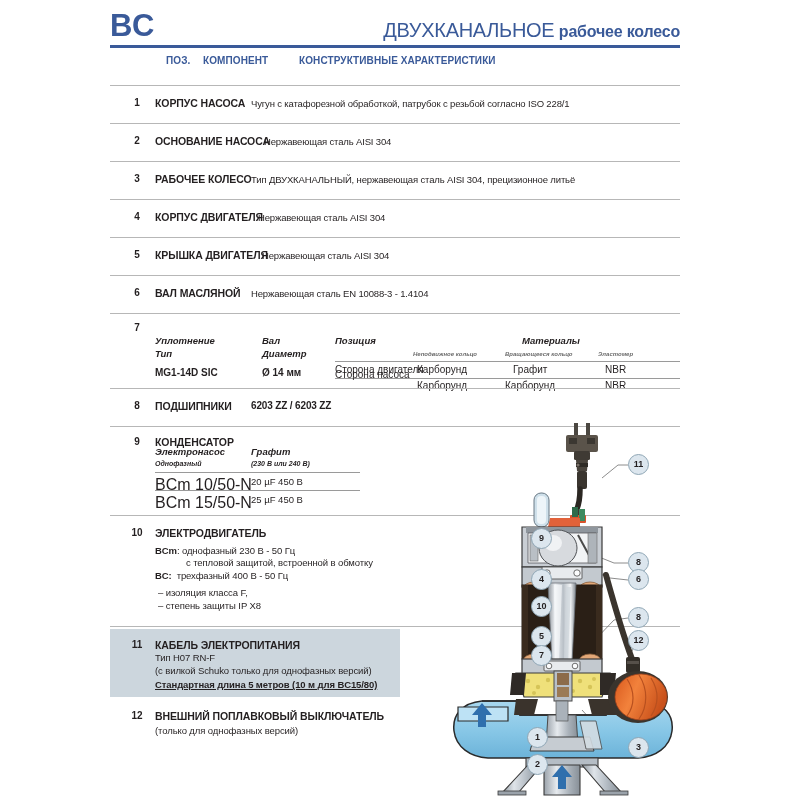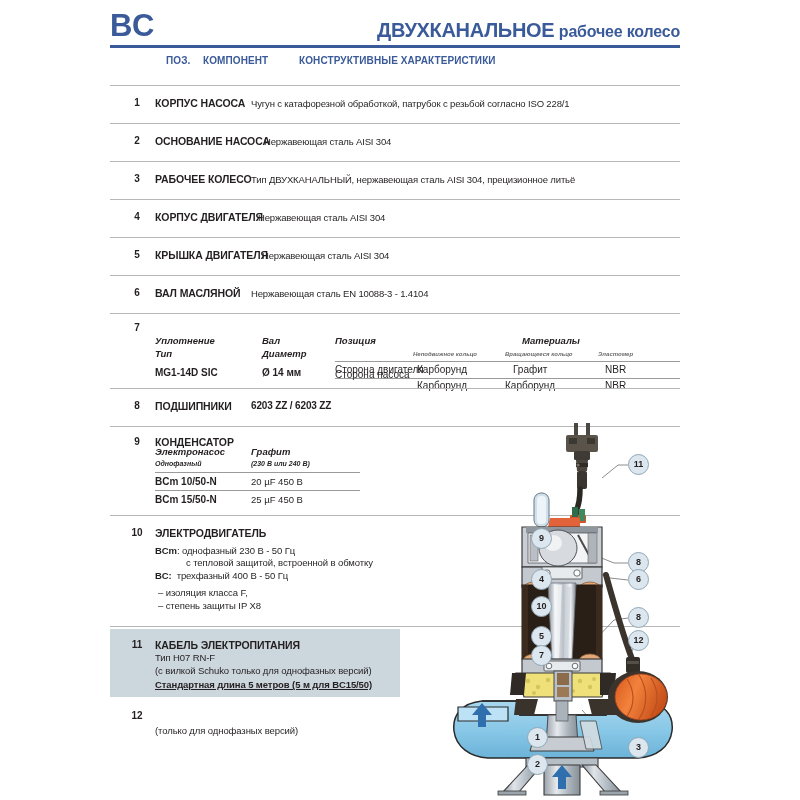--- a/index.html
+++ b/index.html
@@ -20,21 +20,21 @@
   .logo {
     position: absolute; left: 0; top: 2px;
     font-size: 31px; font-weight: bold;
     color: #3a5a99; letter-spacing: -0.5px;
   }
   .header-title {
     position: absolute; right: 0; top: 13px;
     text-align: right; white-space: nowrap;
   }
   .header-title .ht-bold {
-    font-size: 20px; font-weight: bold; color: #3a5a99;
+    font-size: 20px; font-weight: normal; color: #3a5a99;
     letter-spacing: -0.3px;
   }
   .header-title .ht-light {
     font-size: 16px; font-weight: bold; color: #3a5a99;
     letter-spacing: -0.2px;
   }
   .header-rule {
     position: absolute; left: 110px; top: 45px;
     width: 570px; height: 2.5px; background: #3a5a99;
   }
@@ -103,21 +103,21 @@
   .cap { position: absolute; left: 45px; top: 20px; width: 290px; }
   .cap-hdr-it {
     position: absolute; font-size: 9.5px; font-weight: bold;
     font-style: italic; color: #231f20; white-space: nowrap;
   }
   .cap-hdr-sm {
     position: absolute; font-size: 7px; font-weight: bold;
     font-style: italic; color: #231f20; white-space: nowrap;
   }
   .cap-cell {
-    position: absolute; font-size: 10px; font-weight: bold;
+    position: absolute; font-size: 16px; font-weight: normal;
     color: #231f20; white-space: nowrap;
   }
   .cap-cell.reg { font-weight: normal; font-size: 9.5px; }
   .cap-line { position: absolute; height: 1px; background: #9a9a9a; }
 
   
   .motor-line {
     position: absolute; font-size: 9.5px; color: #231f20;
     white-space: nowrap; letter-spacing: -0.1px;
   }
@@ -284,25 +284,26 @@
   <div class="motor-line" style="left:48px;top:85px">– степень защиты IP X8</div>
 </div>
 
 <div class="hl-bg" style="top:629px;height:68px"></div>
 <div class="row" style="top:626px;height:71px">
   <div class="sep"></div>
   <div class="num" style="top:13px">11</div>
   <div class="name" style="top:13px">КАБЕЛЬ ЭЛЕКТРОПИТАНИЯ</div>
   <div class="cable-line" style="left:45px;top:26px">Тип H07 RN-F</div>
   <div class="cable-line" style="left:45px;top:39px">(с вилкой Schuko только для однофазных версий)</div>
-  <div class="cable-line u" style="left:45px;top:53px">Стандартная длина 5 метров (5 м для BC15/50)</div>
+  <div class="cable-line u" style="left:45px;top:53px">Стандартная длина 5 метров (10 м для BC15/80)</div>
 </div>
 
 <div class="row" style="top:705px;height:40px">
   <div class="num" style="top:5px">12</div>
+  <div class="name" style="top:5px">ВНЕШНИЙ ПОПЛАВКОВЫЙ ВЫКЛЮЧАТЕЛЬ</div>
   <div class="cable-line" style="left:45px;top:20px">(только для однофазных версий)</div>
 </div>
 
 <div class="diagram">
   <svg width="370" height="385" viewBox="0 0 370 385">
     <defs>
       <linearGradient id="shaftG" x1="0" y1="0" x2="1" y2="0">
         <stop offset="0%" stop-color="#8d939a"></stop>
         <stop offset="25%" stop-color="#eef1f4"></stop>
         <stop offset="55%" stop-color="#b9c0c7"></stop>

